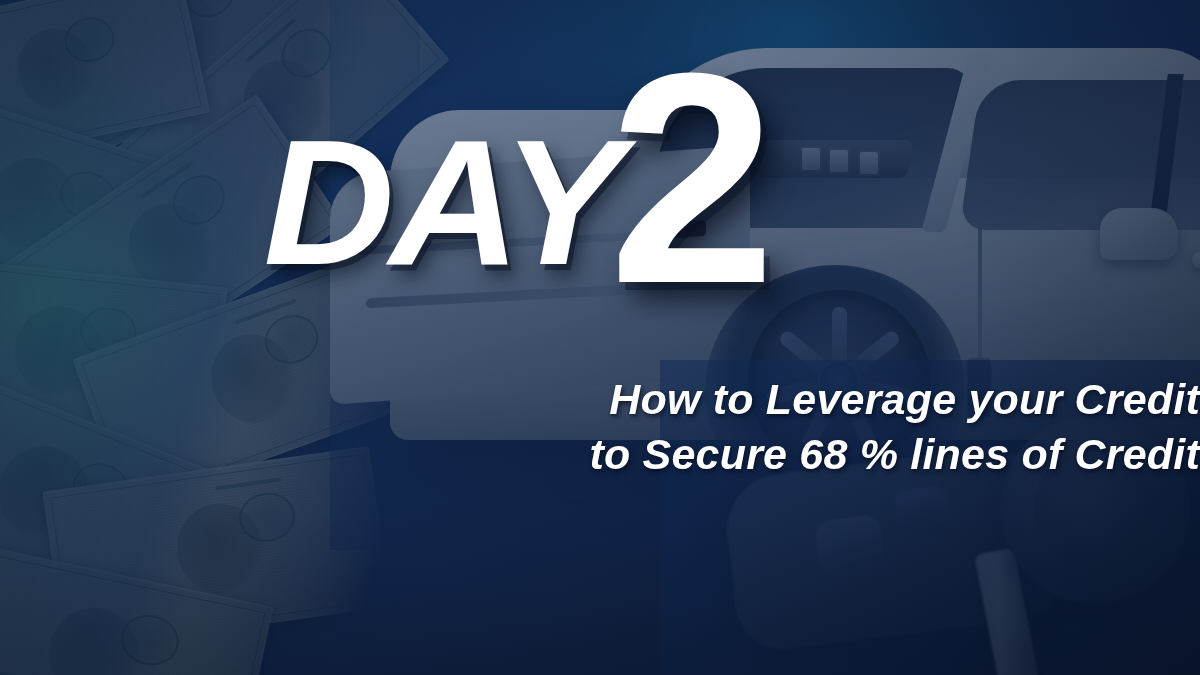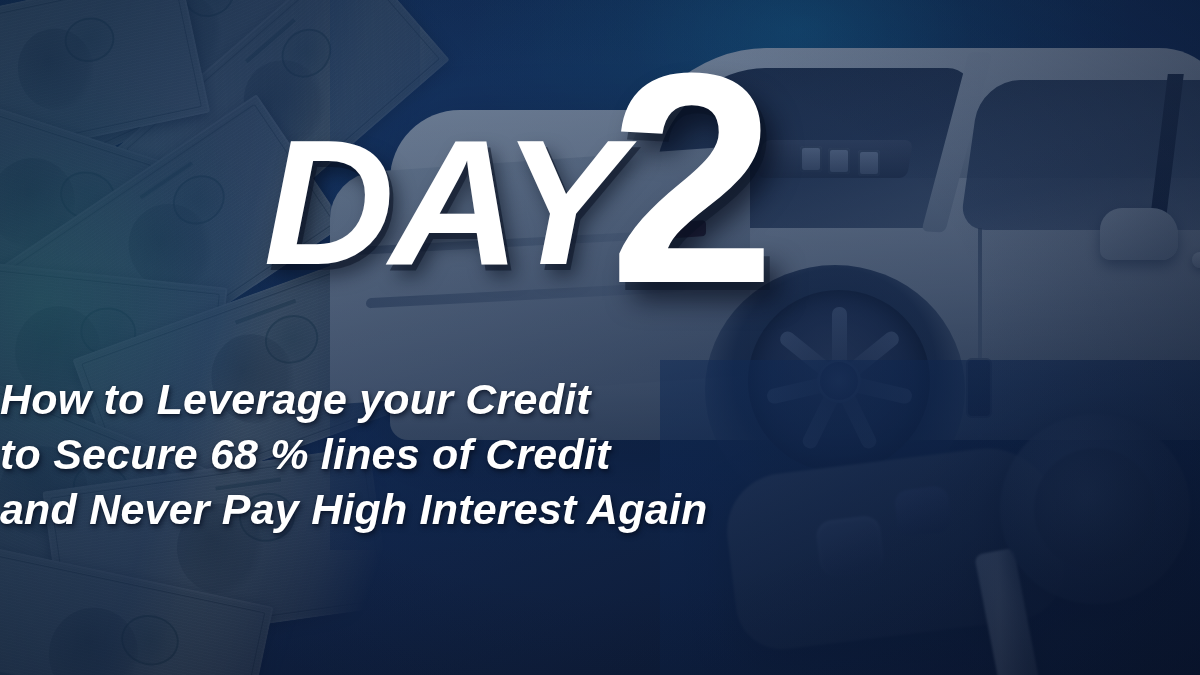--- a/index.html
+++ b/index.html
@@ -275,21 +275,21 @@
     line-height:0.96;
     margin-left:-6px;
     margin-top:-22px;
     text-shadow:
       6px 8px 0 rgba(8,16,34,0.42),
       14px 18px 26px rgba(4,10,26,0.70);
   }
 
   .subhead{
     position:absolute; left:0; top:372px; width:1200px;
-    text-align:left;
+    text-align:right;
     pointer-events:none;
   }
   .subhead .line{
     font-size:43px;
     font-weight:bold;
     font-style:italic;
     color:#ffffff;
     line-height:1.28;
     letter-spacing:0.2px;
     white-space:nowrap;
@@ -392,16 +392,15 @@
   <div class="layer vignette"></div>
 
   <div class="headline">
     <span class="day-word">DAY</span>
     <span class="day-num">2</span>
   </div>
 
   <div class="subhead">
     <div class="line">How to Leverage your Credit</div>
     <div class="line">to Secure 68 % lines of Credit</div>
-    <div class="line">and Never Pay High Interest Again</div>
   </div>
 
 </div>
 
 </body></html>

